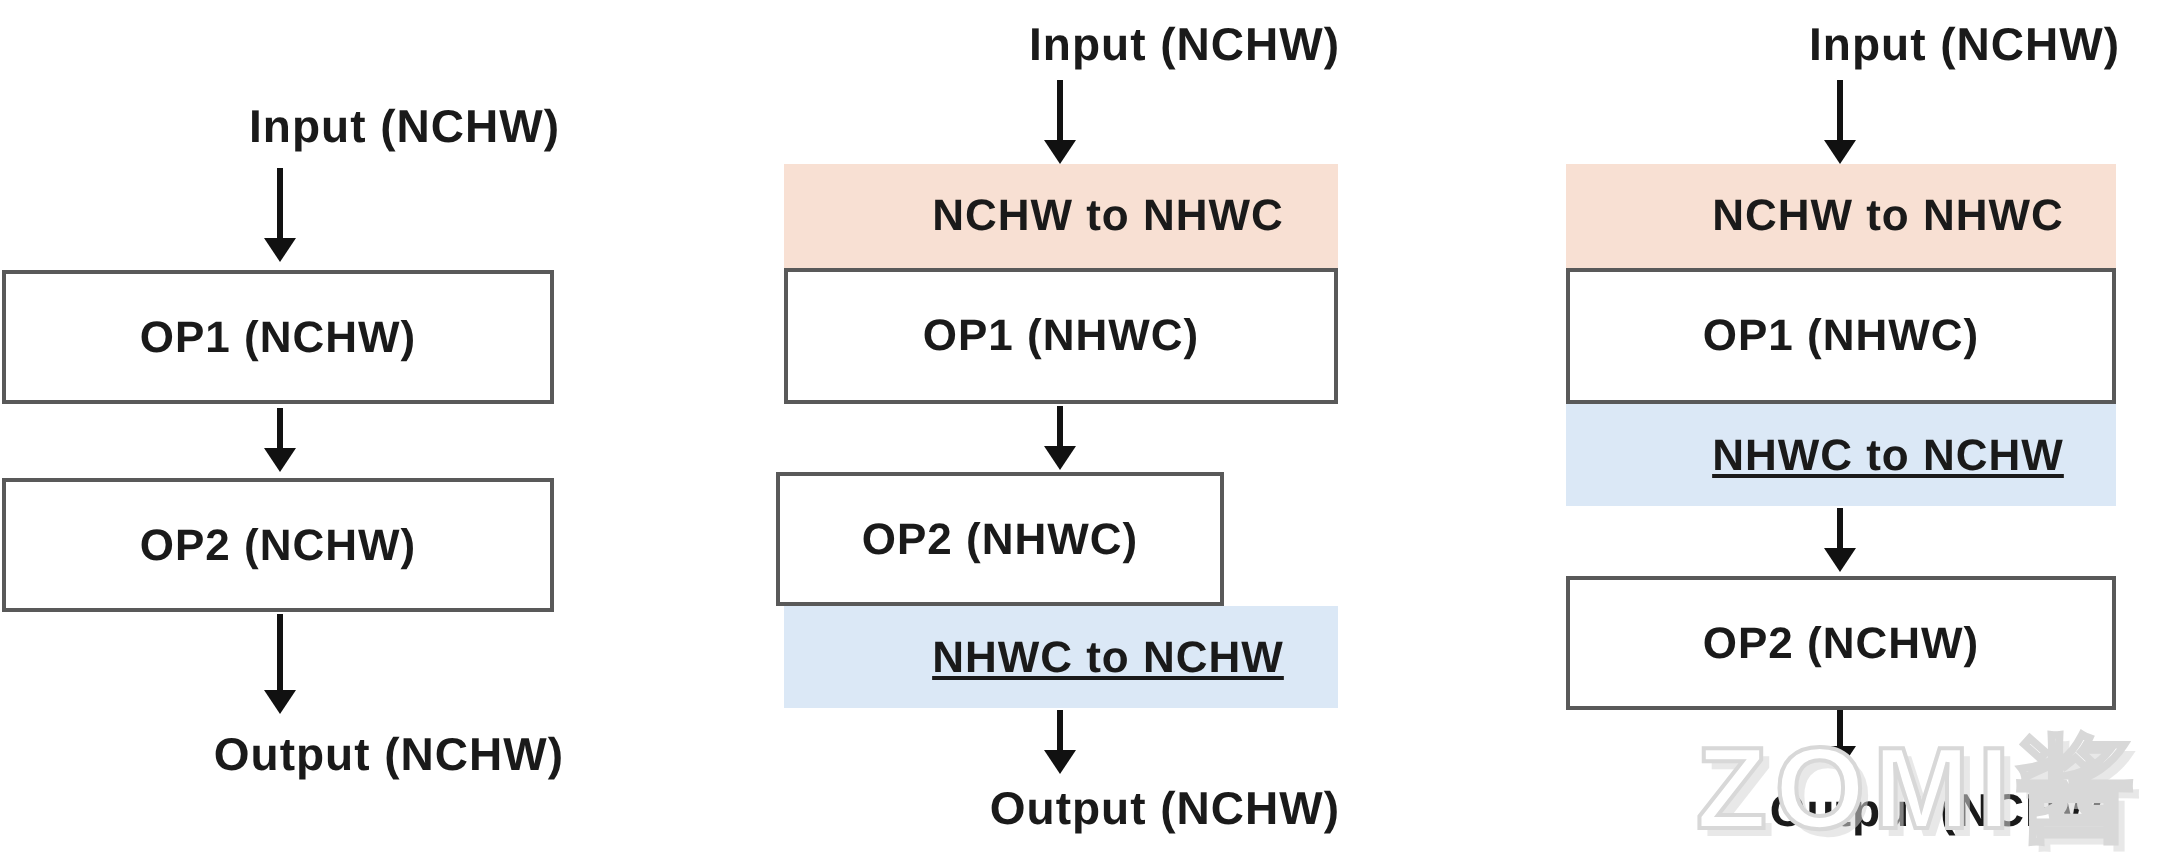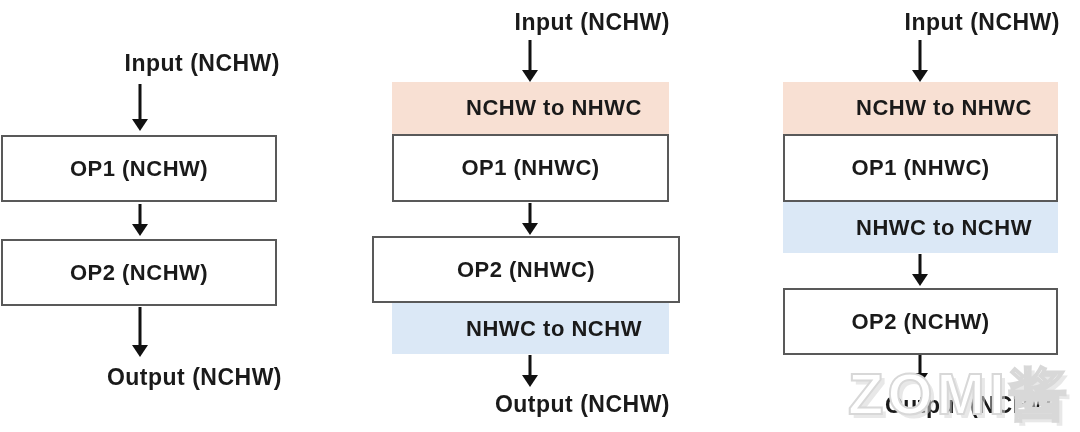--- a/index.html
+++ b/index.html
@@ -40,21 +40,21 @@
     display: flex;
     align-items: center;
     justify-content: center;
     font-size: 22px;
     font-weight: bold;
     color: var(--text, #1a1a1a);
     letter-spacing: 0.5px;
     padding-left: 47px;
   }
   .band.peach { background: var(--peach, #f8e0d3); }
-  .band.blue  { background: var(--blue, #dbe8f6); }
+  .band.blue  { background: var(--blue, #dbe8f6); text-decoration: underline; }
   .arrow { position: absolute; width: 16px; }
   .arrow .shaft {
     position: absolute;
     left: 50%;
     transform: translateX(-50%);
     top: 0;
     bottom: 11px;
     width: 3px;
     background: #111111;
   }
@@ -120,21 +120,21 @@
 
   <div class="band peach" style="left:392px; top:82px; width:277px; height:52px;">NCHW to NHWC</div>
 
   <div class="op-box" style="left:392px; top:134px; width:277px; height:68px;">OP1 (NHWC)</div>
 
   <div class="arrow" style="left:522px; top:203px; height:32px;">
     <div class="shaft"></div>
     <div class="head"></div>
   </div>
 
-  <div class="op-box" style="left:372px; top:236px; width:308px; height:67px;">OP2 (NHWC)</div>
+  <div class="op-box" style="left:388px; top:236px; width:224px; height:67px;">OP2 (NHWC)</div>
 
   <div class="band blue" style="left:392px; top:303px; width:277px; height:51px;">NHWC to NCHW</div>
 
   <div class="arrow" style="left:522px; top:355px; height:32px;">
     <div class="shaft"></div>
     <div class="head"></div>
   </div>
 
   <div class="flow-label" style="left:390px; top:391px; width:280px;">Output (NCHW)</div>
 

